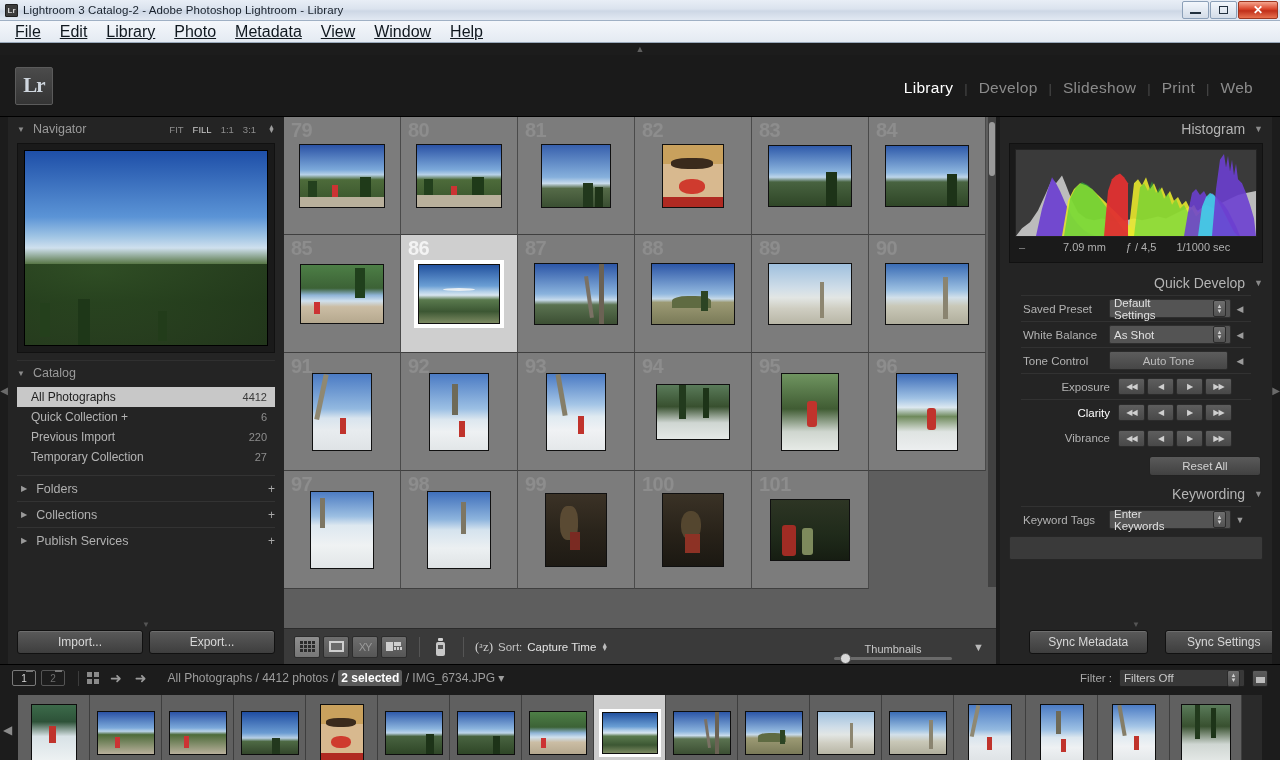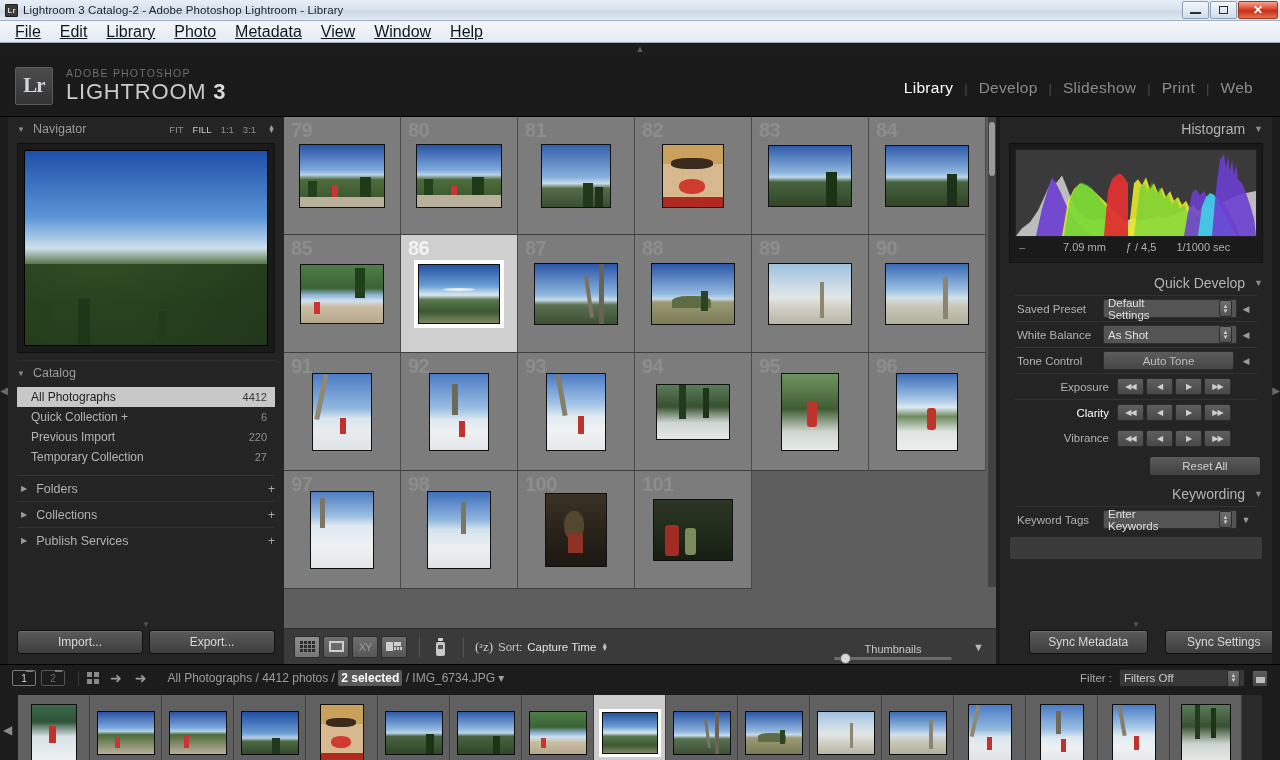--- a/index.html
+++ b/index.html
@@ -192,21 +192,21 @@
   .tbcaret { position:absolute;right:12px;bottom:11px;color:#b9b9b9;font-size:11px; }
 
   
   .histbox { margin:2px 9px 0 9px;background:#1a1a1a;border:1px solid #111;padding:5px; }
   .histcanvas { width:100%;height:88px;position:relative;overflow:hidden;background:#3a3a3a;border:1px solid #222; }
   .histinfo { display:flex;align-items:center;height:20px;font-size:11px;color:#b0b0b0;padding:0 4px;gap:0; }
   .histinfo .dash { width:44px;color:#8d8d8d; }
   .histinfo .hi { margin-right:20px; }
 
   .qd-row {
-    display:flex;align-items:center;height:26px;margin:0 15px;
+    display:flex;align-items:center;height:26px;margin:0 21px;
     border-top:1px solid #323232;padding:0 2px;
   }
   .qd-lab { font-size:11.5px;color:#b2b2b2;width:86px;text-align:left; }
   .qd-lab.rt { text-align:right;padding-right:8px; }
   .qd-lab.hot { color:#ffffff; }
   .qd-select {
     flex:1;height:19px;background:#545454;border:1px solid #2e2e2e;border-radius:2px;
     display:flex;align-items:center;padding:0 4px;font-size:11.5px;color:#e0e0e0;gap:40px;
   }
   .qd-select .sv { flex:1; }
@@ -316,24 +316,20 @@
   <div class="lr-root">
 
     <div class="toppull">
         <span class="ar">▲</span>
       </div>
 
     <div class="idbar">
       <div class="lrbox">
           <span>Lr</span>
         </div>
-      <div class="idtext">
-        <div class="sub">ADOBE PHOTOSHOP</div>
-        <div class="main"><span>LIGHTROOM</span> <b>3</b></div>
-      </div>
       <div class="modulepicker">
         <div class="mod active">Library</div>
         <div class="modsep">|</div>
         <div class="mod">Develop</div>
         <div class="modsep">|</div>
         <div class="mod">Slideshow</div>
         <div class="modsep">|</div>
         <div class="mod">Print</div>
         <div class="modsep">|</div>
         <div class="mod">Web</div>
@@ -627,20 +623,30 @@
                     <div style="position:absolute;left:14%;top:8%;width:5px;height:40%;background:#7d7663"></div>
                   </div>
               </div>
             </div>
             <div class="gcell">
               <span class="idx">98</span>
               <div class="thumb" style="width:64px;height:78px">
                 <div class="ph">
                     <div style="position:absolute;inset:0;background:linear-gradient(to bottom,#3f6fbb 0%,#8db4dd 36%,#d5e3ee 50%,#ecf0f2 74%,#dfe3e5 100%)"></div>
                     <div style="position:absolute;left:54%;top:14%;width:5px;height:42%;background:#7d7663"></div>
+                  </div>
+              </div>
+            </div>
+            <div class="gcell">
+              <span class="idx">99</span>
+              <div class="thumb" style="width:62px;height:74px">
+                <div class="ph">
+                    <div style="position:absolute;inset:0;background:linear-gradient(to bottom,#3b3226 0%,#2a241b 50%,#1e1a14 100%)"></div>
+                    <div style="position:absolute;left:24%;top:18%;width:30%;height:46%;background:#5a4a33;border-radius:40%"></div>
+                    <div style="position:absolute;left:40%;top:54%;width:16%;height:24%;background:#7a2a22"></div>
                   </div>
               </div>
             </div>
             <div class="gcell">
               <span class="idx">100</span>
               <div class="thumb" style="width:62px;height:74px">
                 <div class="ph">
                     <div style="position:absolute;inset:0;background:linear-gradient(to bottom,#3a3226 0%,#282219 55%,#1b1812 100%)"></div>
                     <div style="position:absolute;left:30%;top:24%;width:34%;height:40%;background:#54462f;border-radius:45%"></div>
                     <div style="position:absolute;left:36%;top:56%;width:26%;height:26%;background:#8d3225"></div>

